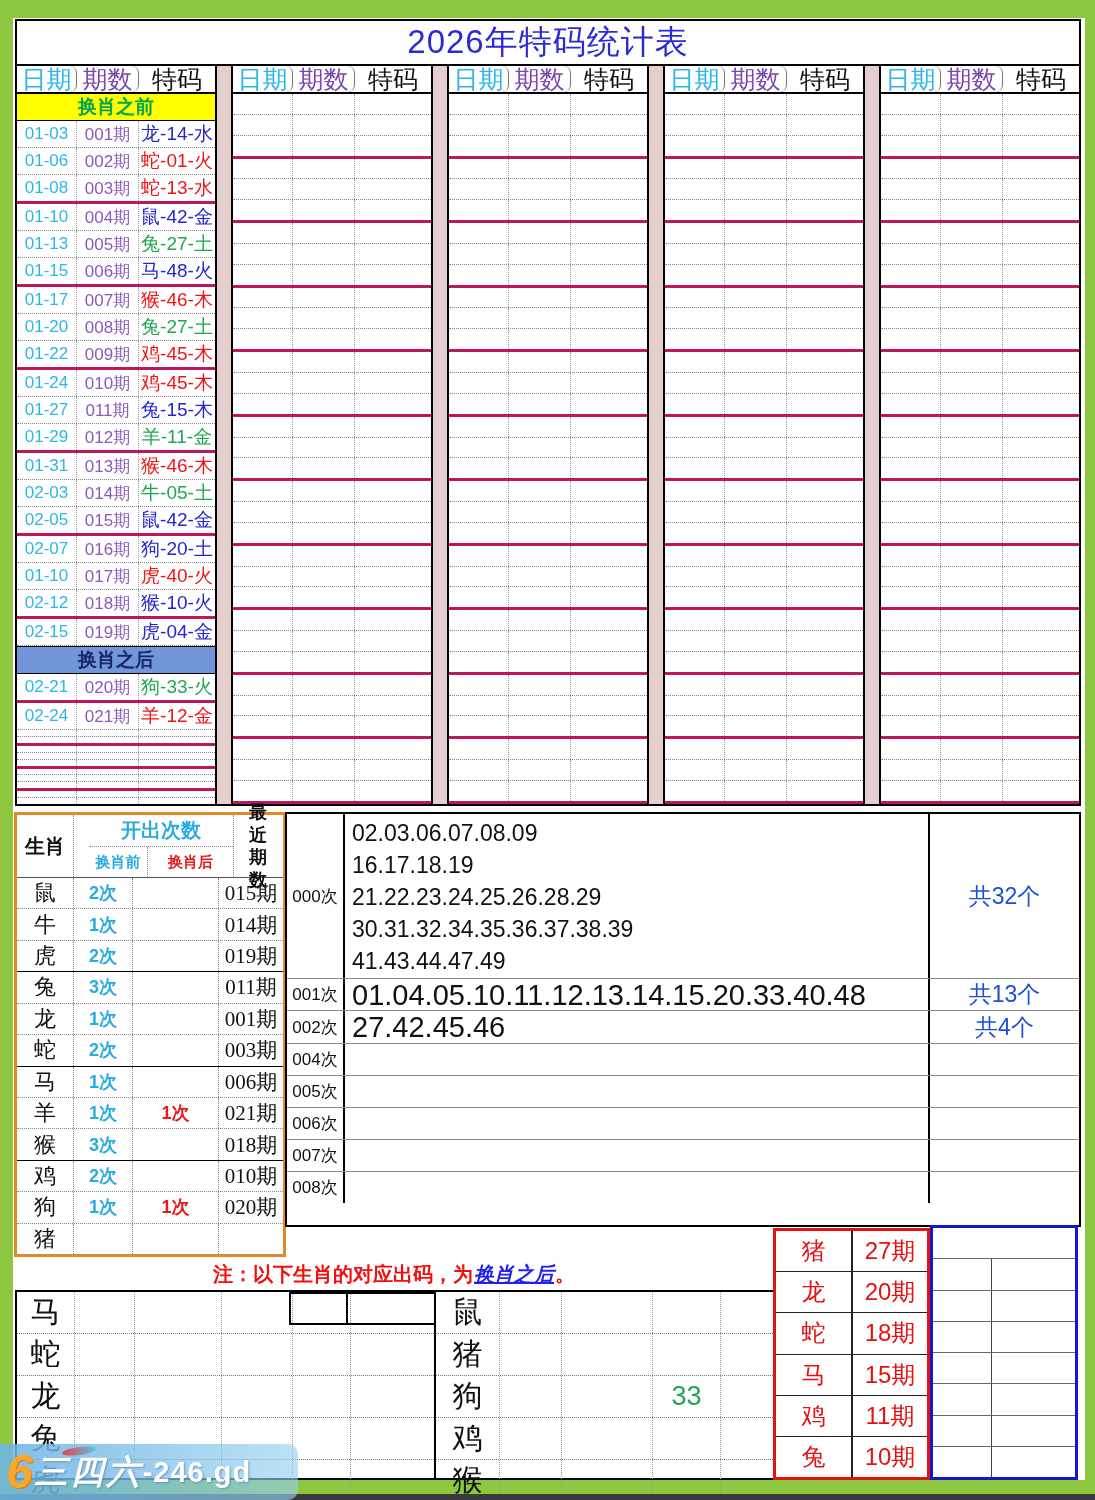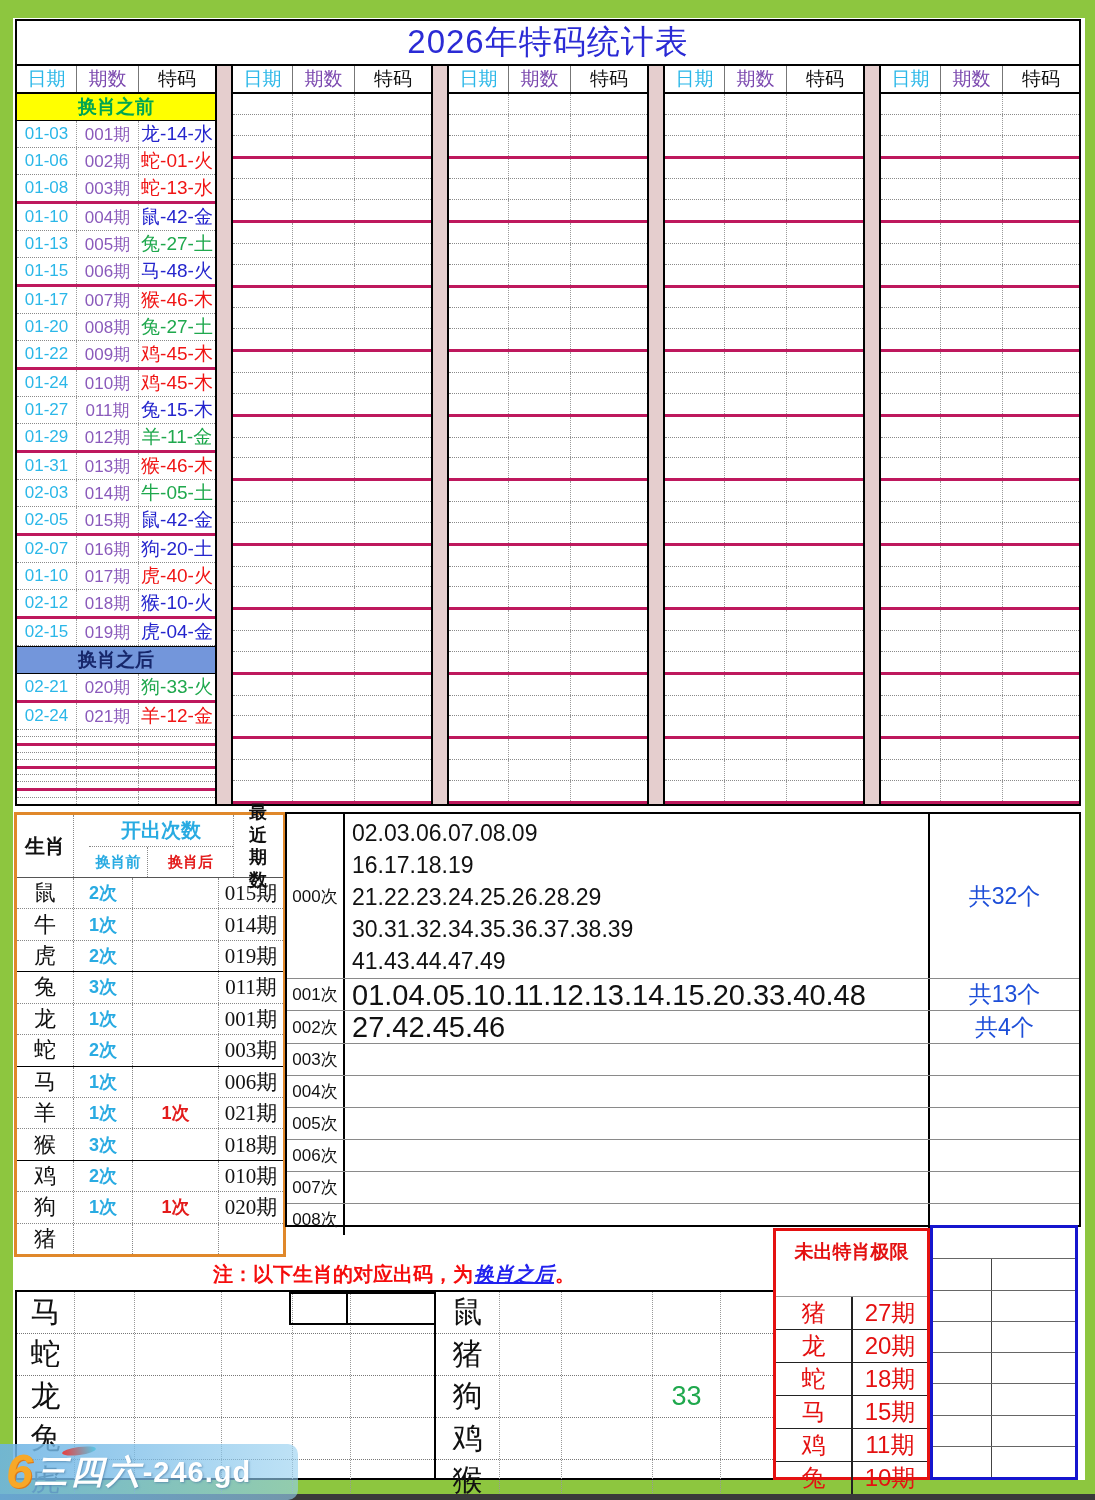--- a/index.html
+++ b/index.html
@@ -8,21 +8,21 @@
   .abs{position:absolute;box-sizing:border-box;}
   .cc{display:flex;align-items:center;justify-content:center;}
   
   .main-table{left:15px;top:19px;width:1066px;height:787px;border:2px solid #000;background:#fff;display:flex;flex-direction:column;}
   .title-row{height:43px;display:flex;align-items:center;justify-content:center;}
   .title-text{color:#2B2BD5;font-size:33px;letter-spacing:1px;}
   .grid-wrap{flex:1;display:flex;border-top:2px solid #000;}
   .group{display:flex;flex-direction:column;flex:1;}
   .sep{width:14px;background:#E5CECE;border-left:2px solid #000;border-right:2px solid #000;flex:none;}
   .ghead{display:flex;height:26px;border-bottom:2px solid #000;flex:none;}
-  .ghead .hc{font-size:19px;display:flex;align-items:center;justify-content:center;}
+  .ghead .hc{font-size:25px;display:flex;align-items:center;justify-content:center;border-radius:7px;}
   .hc-date{width:59px;color:#2BB7E8;border-right:1px solid #777;}
   .hc-period{width:61px;color:#7A47AE;border-right:1px solid #777;}
   .hc-code{flex:1;color:#111;}
   .gbody{flex:1;display:flex;flex-direction:column;}
   .grow{flex:1;display:flex;border-bottom:1px dotted #8a8a8a;}
   .grow:last-child{border-bottom:none;}
   .grow.solid{border-bottom:3px solid #be185d;}
   .cell{display:flex;align-items:center;justify-content:center;overflow:hidden;}
   .c-date{width:59px;border-right:1px dotted #9a9a9a;color:#2BB7E8;font-size:17px;}
   .c-period{width:61px;border-right:1px dotted #9a9a9a;color:#8A5ABB;font-size:17px;}
@@ -1095,25 +1095,20 @@
         <div class="f-total">共13个</div>
       </div>
       <div class="fr" style="height: 32px;">
         <div class="f-label">002次</div>
         <div class="f-nums">
           <div class="f-big">27.42.45.46</div>
         </div>
         <div class="f-total">共4个</div>
       </div>
       <div class="fr" style="height: 31px;">
-        <div class="f-label">003次</div>
-        <div class="f-nums"></div>
-        <div class="f-total"></div>
-      </div>
-      <div class="fr" style="height: 31px;">
         <div class="f-label">004次</div>
         <div class="f-nums"></div>
         <div class="f-total"></div>
       </div>
       <div class="fr" style="height: 31px;">
         <div class="f-label">005次</div>
         <div class="f-nums"></div>
         <div class="f-total"></div>
       </div>
       <div class="fr" style="height: 31px;">
@@ -1217,21 +1212,20 @@
       <div class="b-row">
         <div class="b-z bm-z cc">猴</div>
         <div class="bm-c2 cc "></div>
         <div class="bm-c3 cc"></div>
         <div class="bm-c4 cc "></div>
         <div class="bm-c5 cc"></div>
       </div>
     </div>
 
   <div class="abs red-box">
-    <div class="rb-head">未出特肖极限</div>
     <div id="rb-body" style="flex:1;display:flex;flex-direction:column;">
         <div class="rb-row">
           <div class="rb-z cc">猪</div>
           <div class="rb-p cc">27期</div>
         </div>
         <div class="rb-row">
           <div class="rb-z cc">龙</div>
           <div class="rb-p cc">20期</div>
         </div>
         <div class="rb-row">

